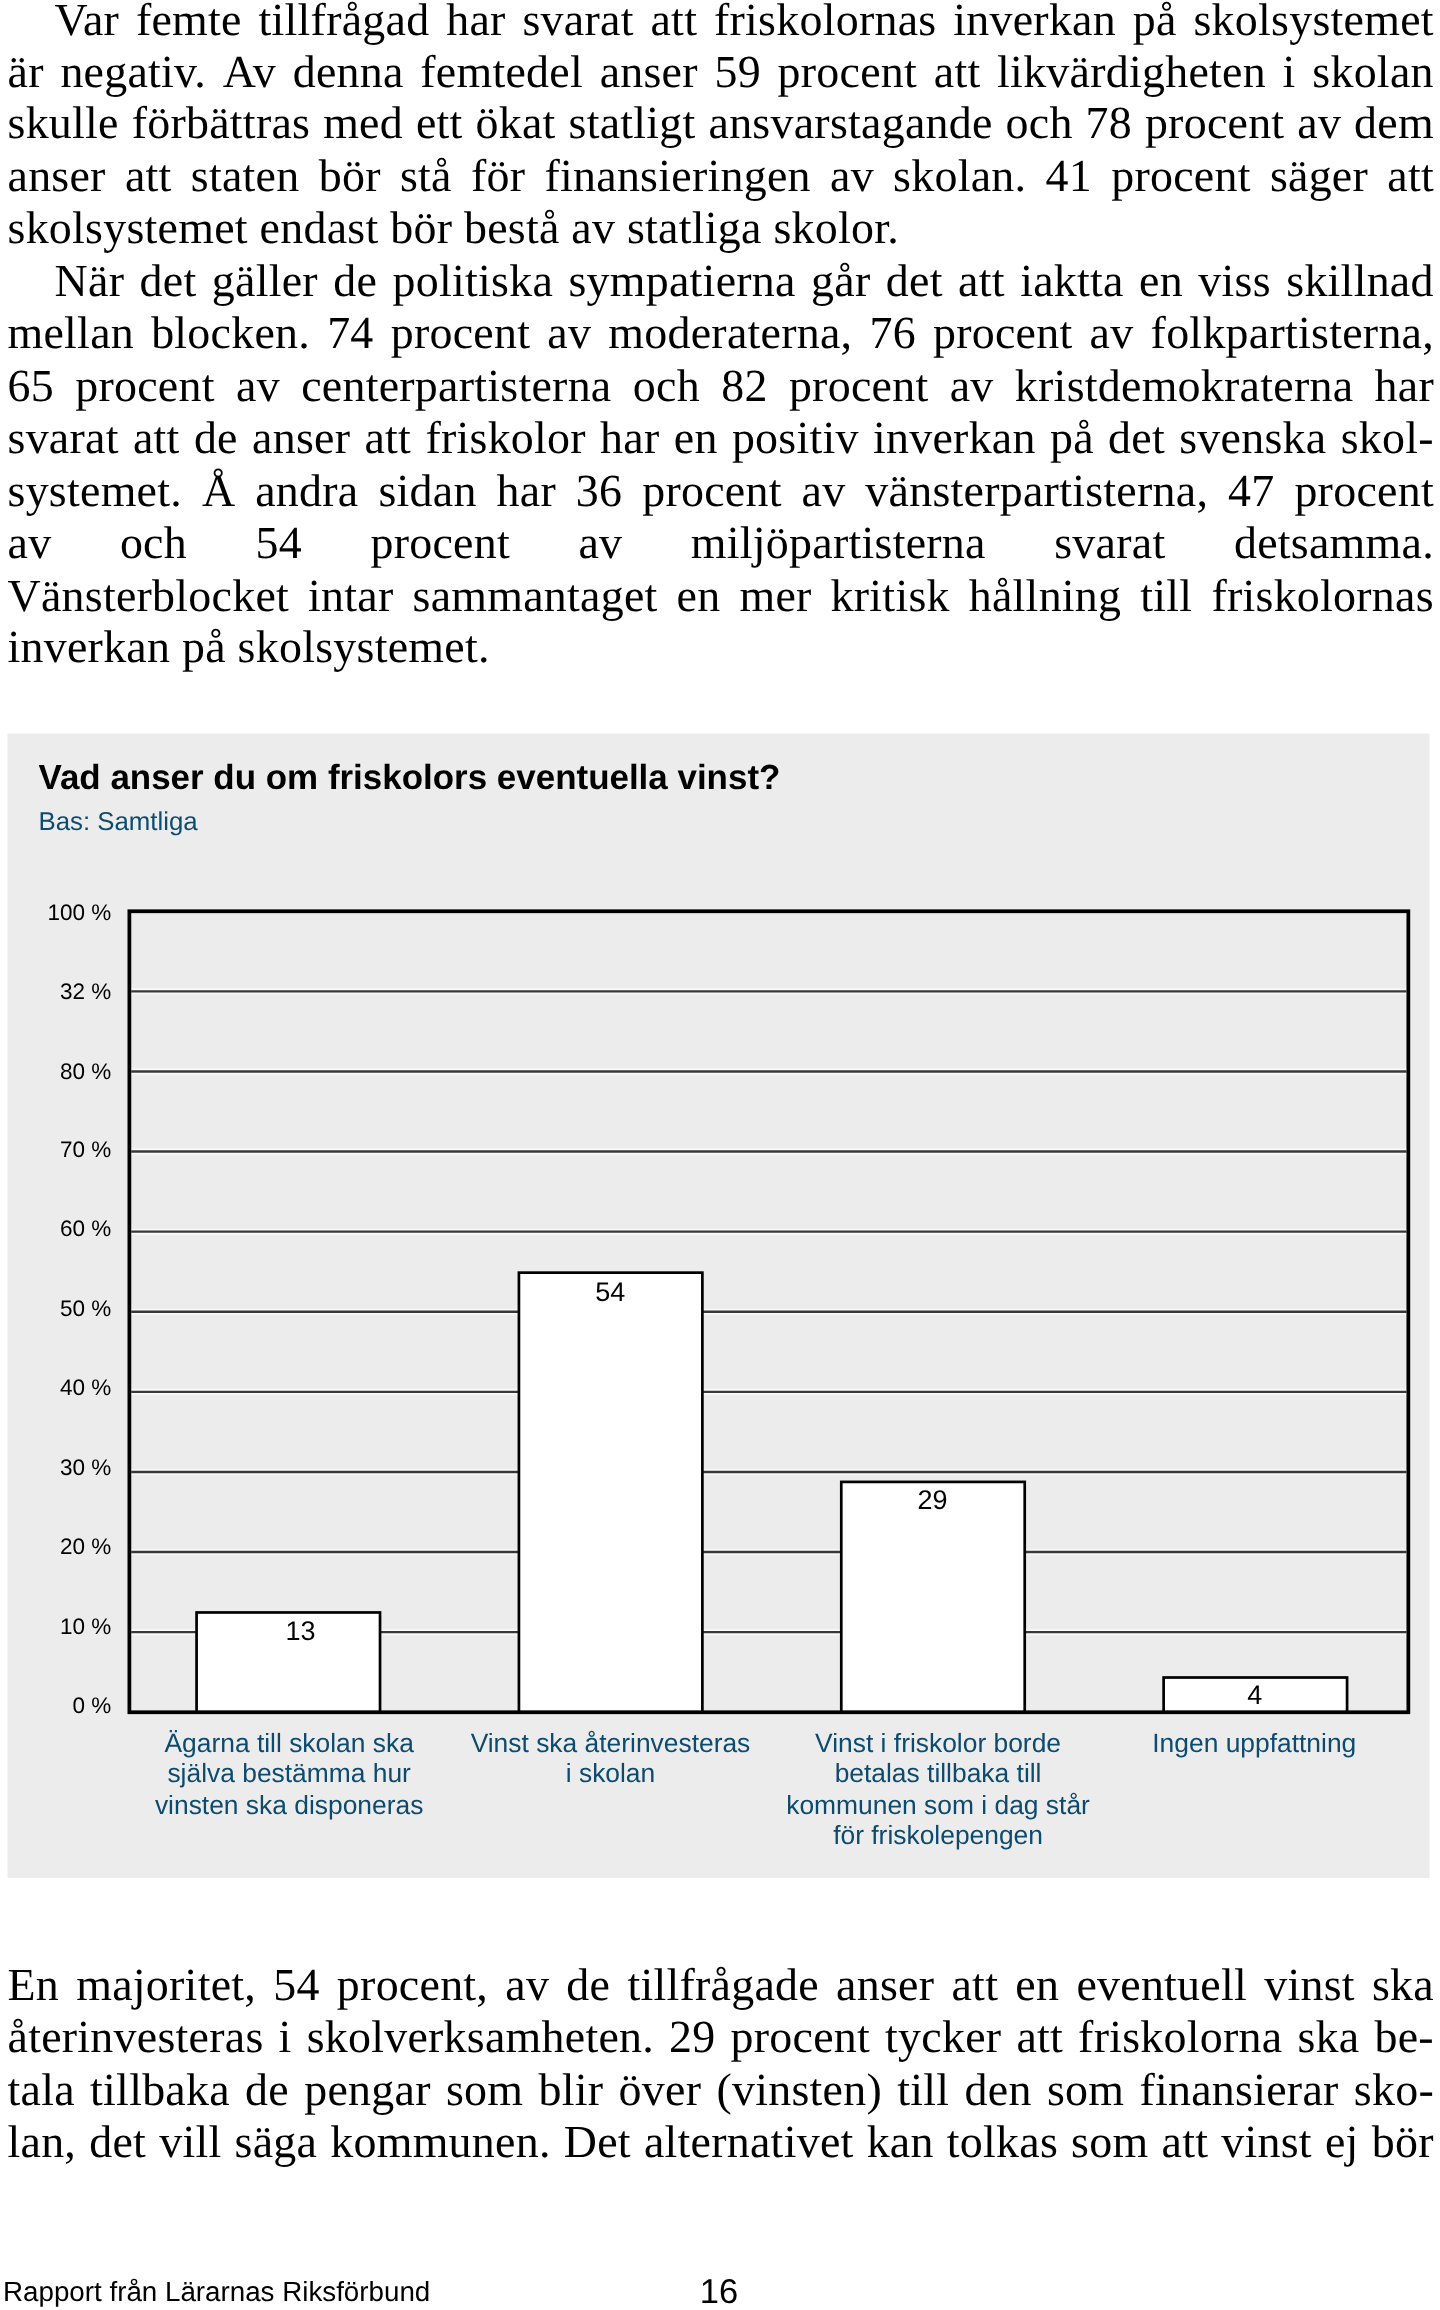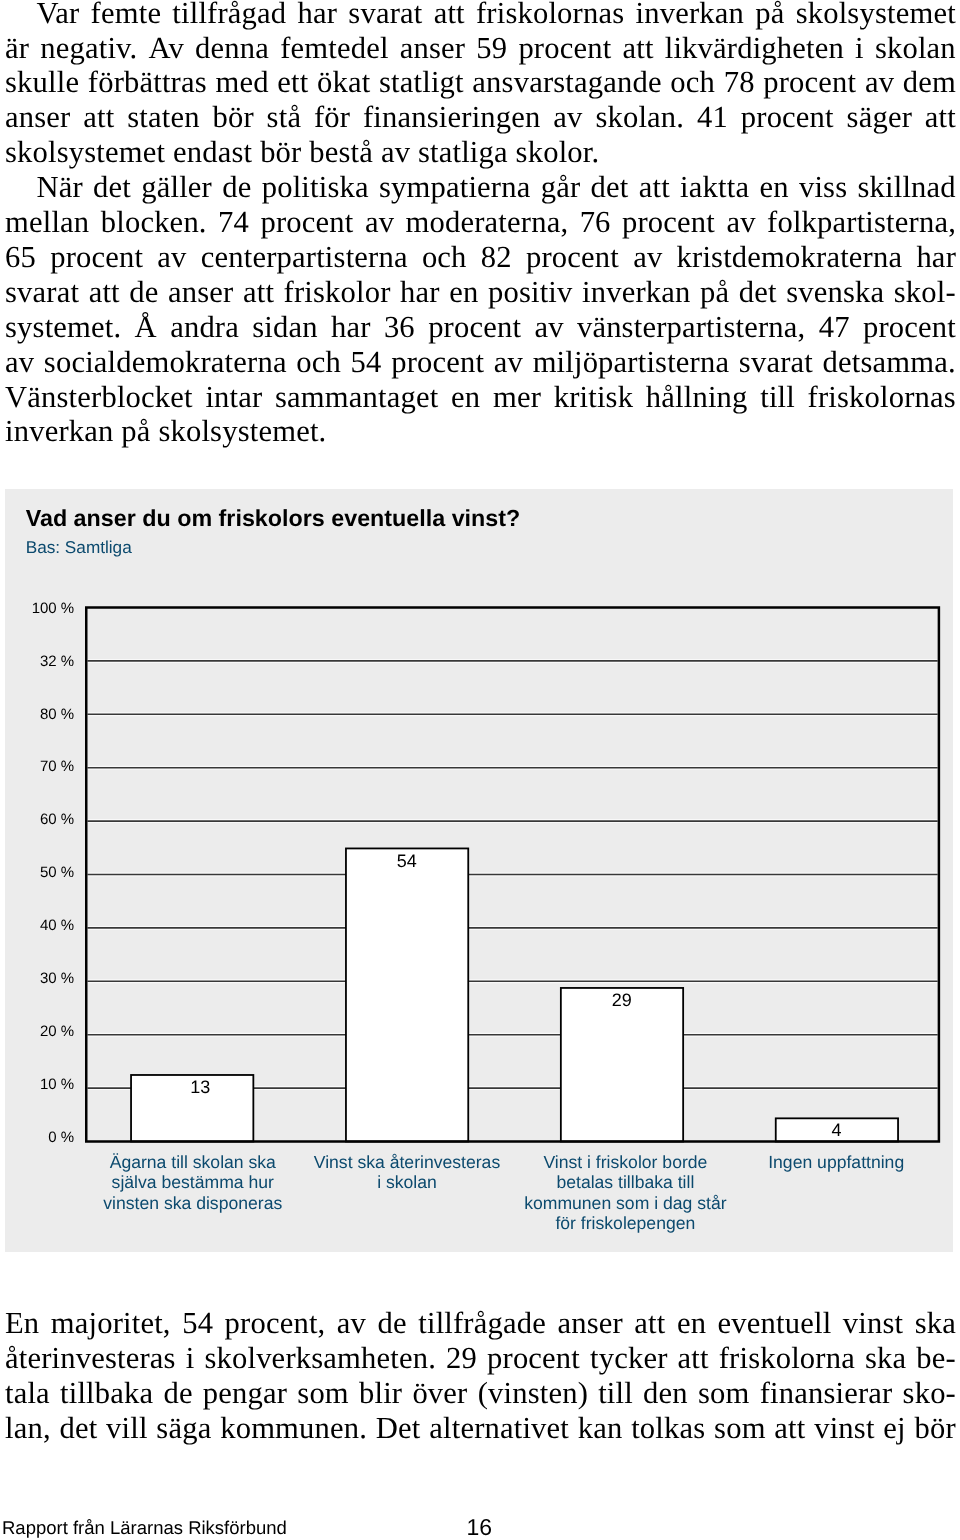--- a/index.html
+++ b/index.html
@@ -49,21 +49,21 @@
       <div class="tline ind" style="top: -4.4px;"><span class="w">Var</span><span class="w">femte</span><span class="w">tillfrågad</span><span class="w">har</span><span class="w">svarat</span><span class="w">att</span><span class="w">friskolornas</span><span class="w">inverkan</span><span class="w">på</span><span class="w">skolsystemet</span></div>
       <div class="tline" style="top: 30.5px;"><span class="w">är</span><span class="w">negativ.</span><span class="w">Av</span><span class="w">denna</span><span class="w">femtedel</span><span class="w">anser</span><span class="w">59</span><span class="w">procent</span><span class="w">att</span><span class="w">likvärdigheten</span><span class="w">i</span><span class="w">skolan</span></div>
       <div class="tline" style="top: 65.4px;"><span class="w">skulle</span><span class="w">förbättras</span><span class="w">med</span><span class="w">ett</span><span class="w">ökat</span><span class="w">statligt</span><span class="w">ansvarstagande</span><span class="w">och</span><span class="w">78</span><span class="w">procent</span><span class="w">av</span><span class="w">dem</span></div>
       <div class="tline" style="top: 100.3px;"><span class="w">anser</span><span class="w">att</span><span class="w">staten</span><span class="w">bör</span><span class="w">stå</span><span class="w">för</span><span class="w">finansieringen</span><span class="w">av</span><span class="w">skolan.</span><span class="w">41</span><span class="w">procent</span><span class="w">säger</span><span class="w">att</span></div>
       <div class="tline last" style="top: 135.2px;"><span class="w">skolsystemet </span><span class="w">endast </span><span class="w">bör </span><span class="w">bestå </span><span class="w">av </span><span class="w">statliga </span><span class="w">skolor.</span></div>
       <div class="tline ind" style="top: 170.1px;"><span class="w">När</span><span class="w">det</span><span class="w">gäller</span><span class="w">de</span><span class="w">politiska</span><span class="w">sympatierna</span><span class="w">går</span><span class="w">det</span><span class="w">att</span><span class="w">iaktta</span><span class="w">en</span><span class="w">viss</span><span class="w">skillnad</span></div>
       <div class="tline" style="top: 205px;"><span class="w">mellan</span><span class="w">blocken.</span><span class="w">74</span><span class="w">procent</span><span class="w">av</span><span class="w">moderaterna,</span><span class="w">76</span><span class="w">procent</span><span class="w">av</span><span class="w">folkpartisterna,</span></div>
       <div class="tline" style="top: 239.9px;"><span class="w">65</span><span class="w">procent</span><span class="w">av</span><span class="w">centerpartisterna</span><span class="w">och</span><span class="w">82</span><span class="w">procent</span><span class="w">av</span><span class="w">kristdemokraterna</span><span class="w">har</span></div>
       <div class="tline" style="top: 274.8px;"><span class="w">svarat</span><span class="w">att</span><span class="w">de</span><span class="w">anser</span><span class="w">att</span><span class="w">friskolor</span><span class="w">har</span><span class="w">en</span><span class="w">positiv</span><span class="w">inverkan</span><span class="w">på</span><span class="w">det</span><span class="w">svenska</span><span class="w">skol-</span></div>
       <div class="tline" style="top: 309.7px;"><span class="w">systemet.</span><span class="w">Å</span><span class="w">andra</span><span class="w">sidan</span><span class="w">har</span><span class="w">36</span><span class="w">procent</span><span class="w">av</span><span class="w">vänsterpartisterna,</span><span class="w">47</span><span class="w">procent</span></div>
-      <div class="tline" style="top: 344.6px;"><span class="w">av</span><span class="w">socialdemokraterna</span><span class="w">och</span><span class="w">54</span><span class="w">procent</span><span class="w">av</span><span class="w">miljöpartisterna</span><span class="w">svarat</span><span class="w">detsamma.</span></div>
+      <div class="tline" style="top: 344.6px;"><span class="w">av</span><span class="w">och</span><span class="w">54</span><span class="w">procent</span><span class="w">av</span><span class="w">miljöpartisterna</span><span class="w">svarat</span><span class="w">detsamma.</span></div>
       <div class="tline" style="top: 379.5px;"><span class="w">Vänsterblocket</span><span class="w">intar</span><span class="w">sammantaget</span><span class="w">en</span><span class="w">mer</span><span class="w">kritisk</span><span class="w">hållning</span><span class="w">till</span><span class="w">friskolornas</span></div>
       <div class="tline last" style="top: 414.4px;"><span class="w">inverkan </span><span class="w">på </span><span class="w">skolsystemet.</span></div>
     </div>
 
   <div id="panel">
     <div id="ctitle">Vad anser du om friskolors eventuella vinst?</div>
     <div id="csub">Bas: Samtliga</div>
     <svg id="chartsvg" width="948" height="762">
         <g>
           <line x1="82.5" y1="171.9" x2="932.65" y2="171.9" stroke="#ffffff" stroke-width="4" opacity="0.7"></line>

